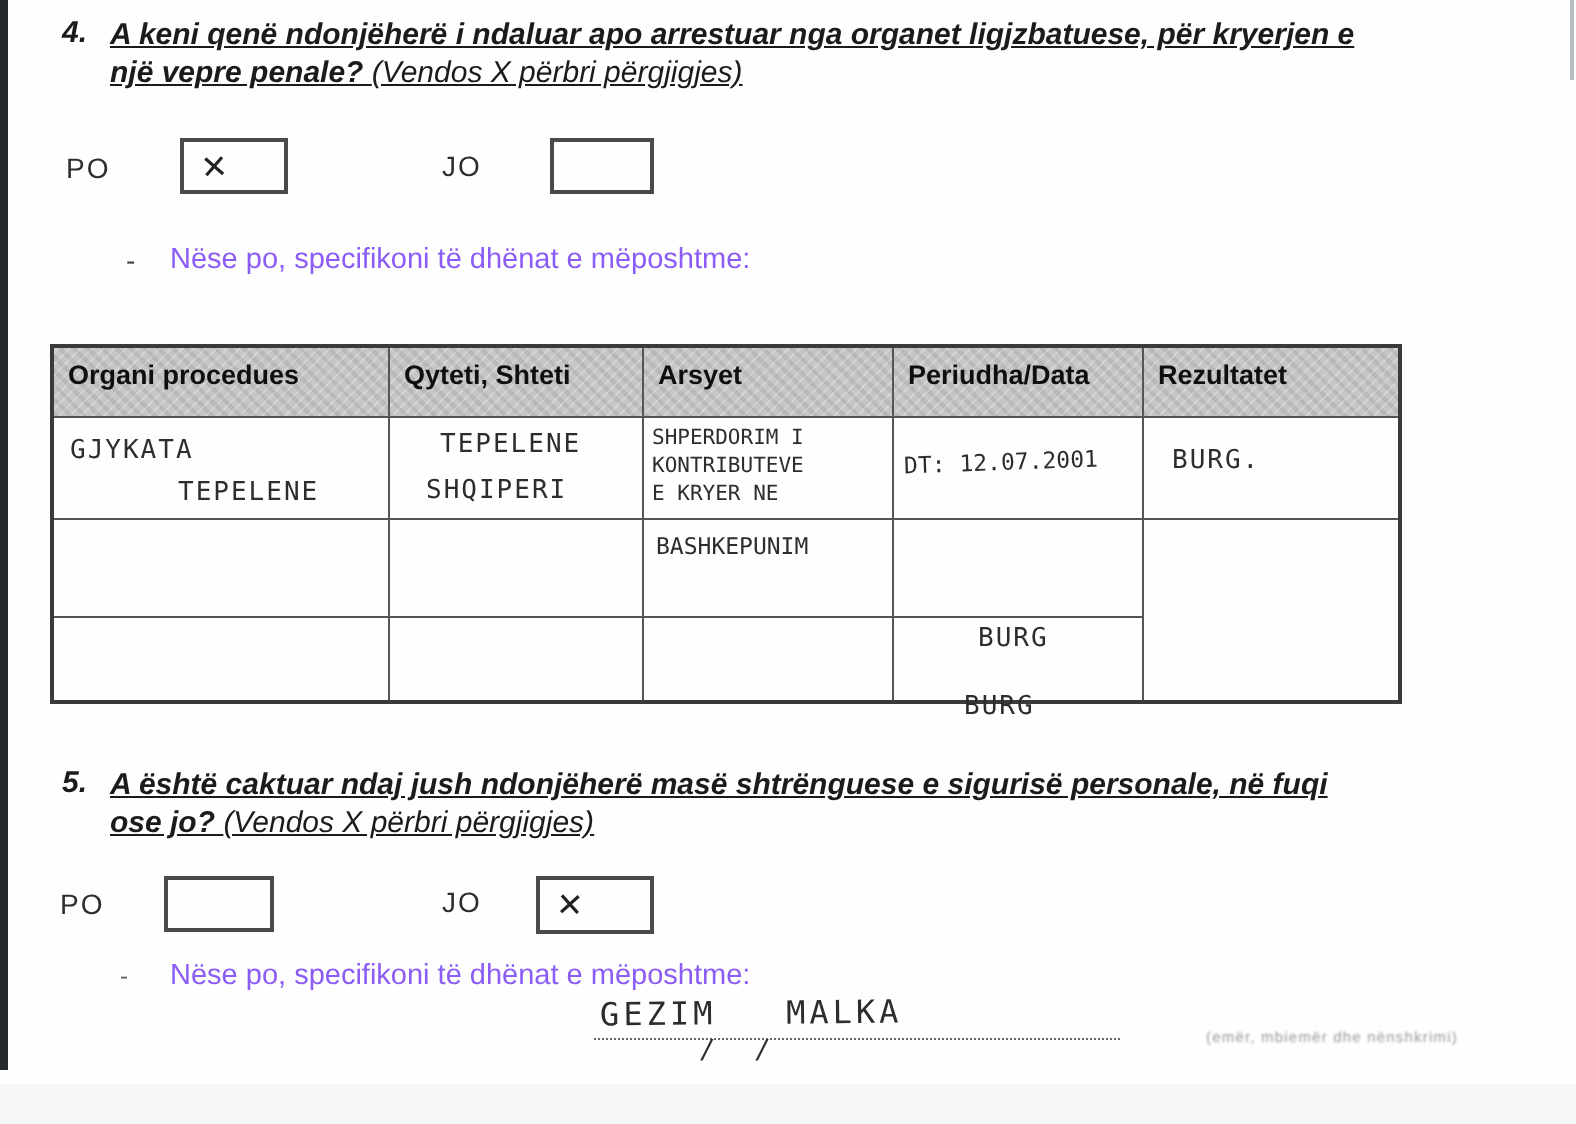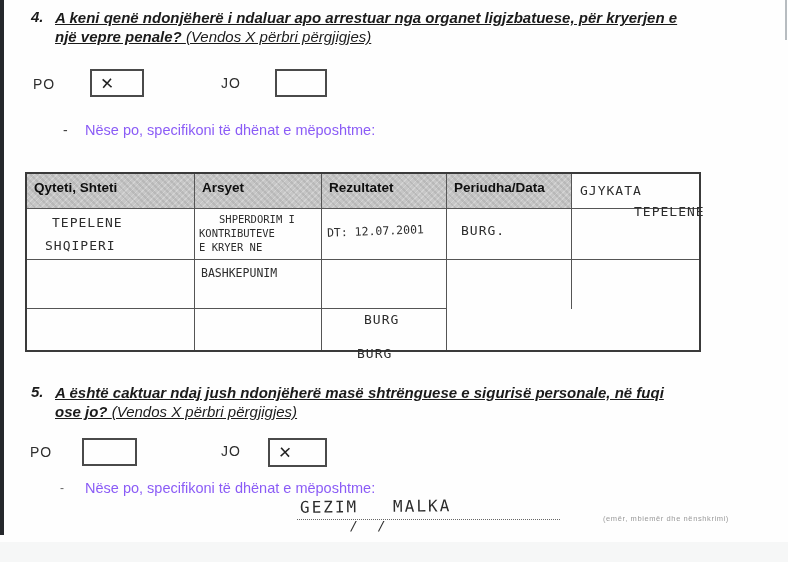--- a/index.html
+++ b/index.html
@@ -70,35 +70,36 @@
   <div class="ans-label" style="left:221px;top:75px;">JO</div>
   <div class="checkbox" style="left:275px;top:69px;width:48px;height:24px;">
     <span class="xmark hand"></span>
   </div>
 
   <div class="dash" style="left:63px;top:122px;">-</div>
   <div class="followup" style="top:122px;">Nëse po, specifikoni të dhënat e mëposhtme:</div>
 
   <div class="arrest-table">
 
+    <div class="cell th">Organi procedues</div>
     <div class="cell th">Qyteti, Shteti</div>
     <div class="cell th">Arsyet</div>
+    <div class="cell th">Periudha/Data</div>
     <div class="cell th">Rezultatet</div>
-    <div class="cell th">Periudha/Data</div>
 
     <div class="cell">
       <div class="hand hw1" style="position:absolute;left:8px;top:9px;">GJYKATA</div>
       <div class="hand hw1" style="position:absolute;left:62px;top:30px;">TEPELENE</div>
     </div>
     <div class="cell">
       <div class="hand hw1" style="position:absolute;left:25px;top:6px;">TEPELENE</div>
       <div class="hand hw1" style="position:absolute;left:18px;top:29px;">SHQIPERI</div>
     </div>
     <div class="cell">
-      <div class="hand hw-sm" style="position:absolute;left:4px;top:4px;margin-left:20px;">SHPERDORIM I</div>
+      <div class="hand hw-sm" style="position:absolute;left:4px;top:4px;">SHPERDORIM I</div>
       <div class="hand hw-sm" style="position:absolute;left:4px;top:18px;">KONTRIBUTEVE</div>
       <div class="hand hw-sm" style="position:absolute;left:4px;top:32px;">E KRYER NE</div>
     </div>
     <div class="cell">
       <div class="hand" style="position:absolute;left:5px;top:15px;font-size:11.5px;transform:rotate(-2deg);">DT: 12.07.2001</div>
     </div>
     <div class="cell">
       <div class="hand hw1" style="position:absolute;left:14px;top:14px;">BURG.</div>
     </div>
 

